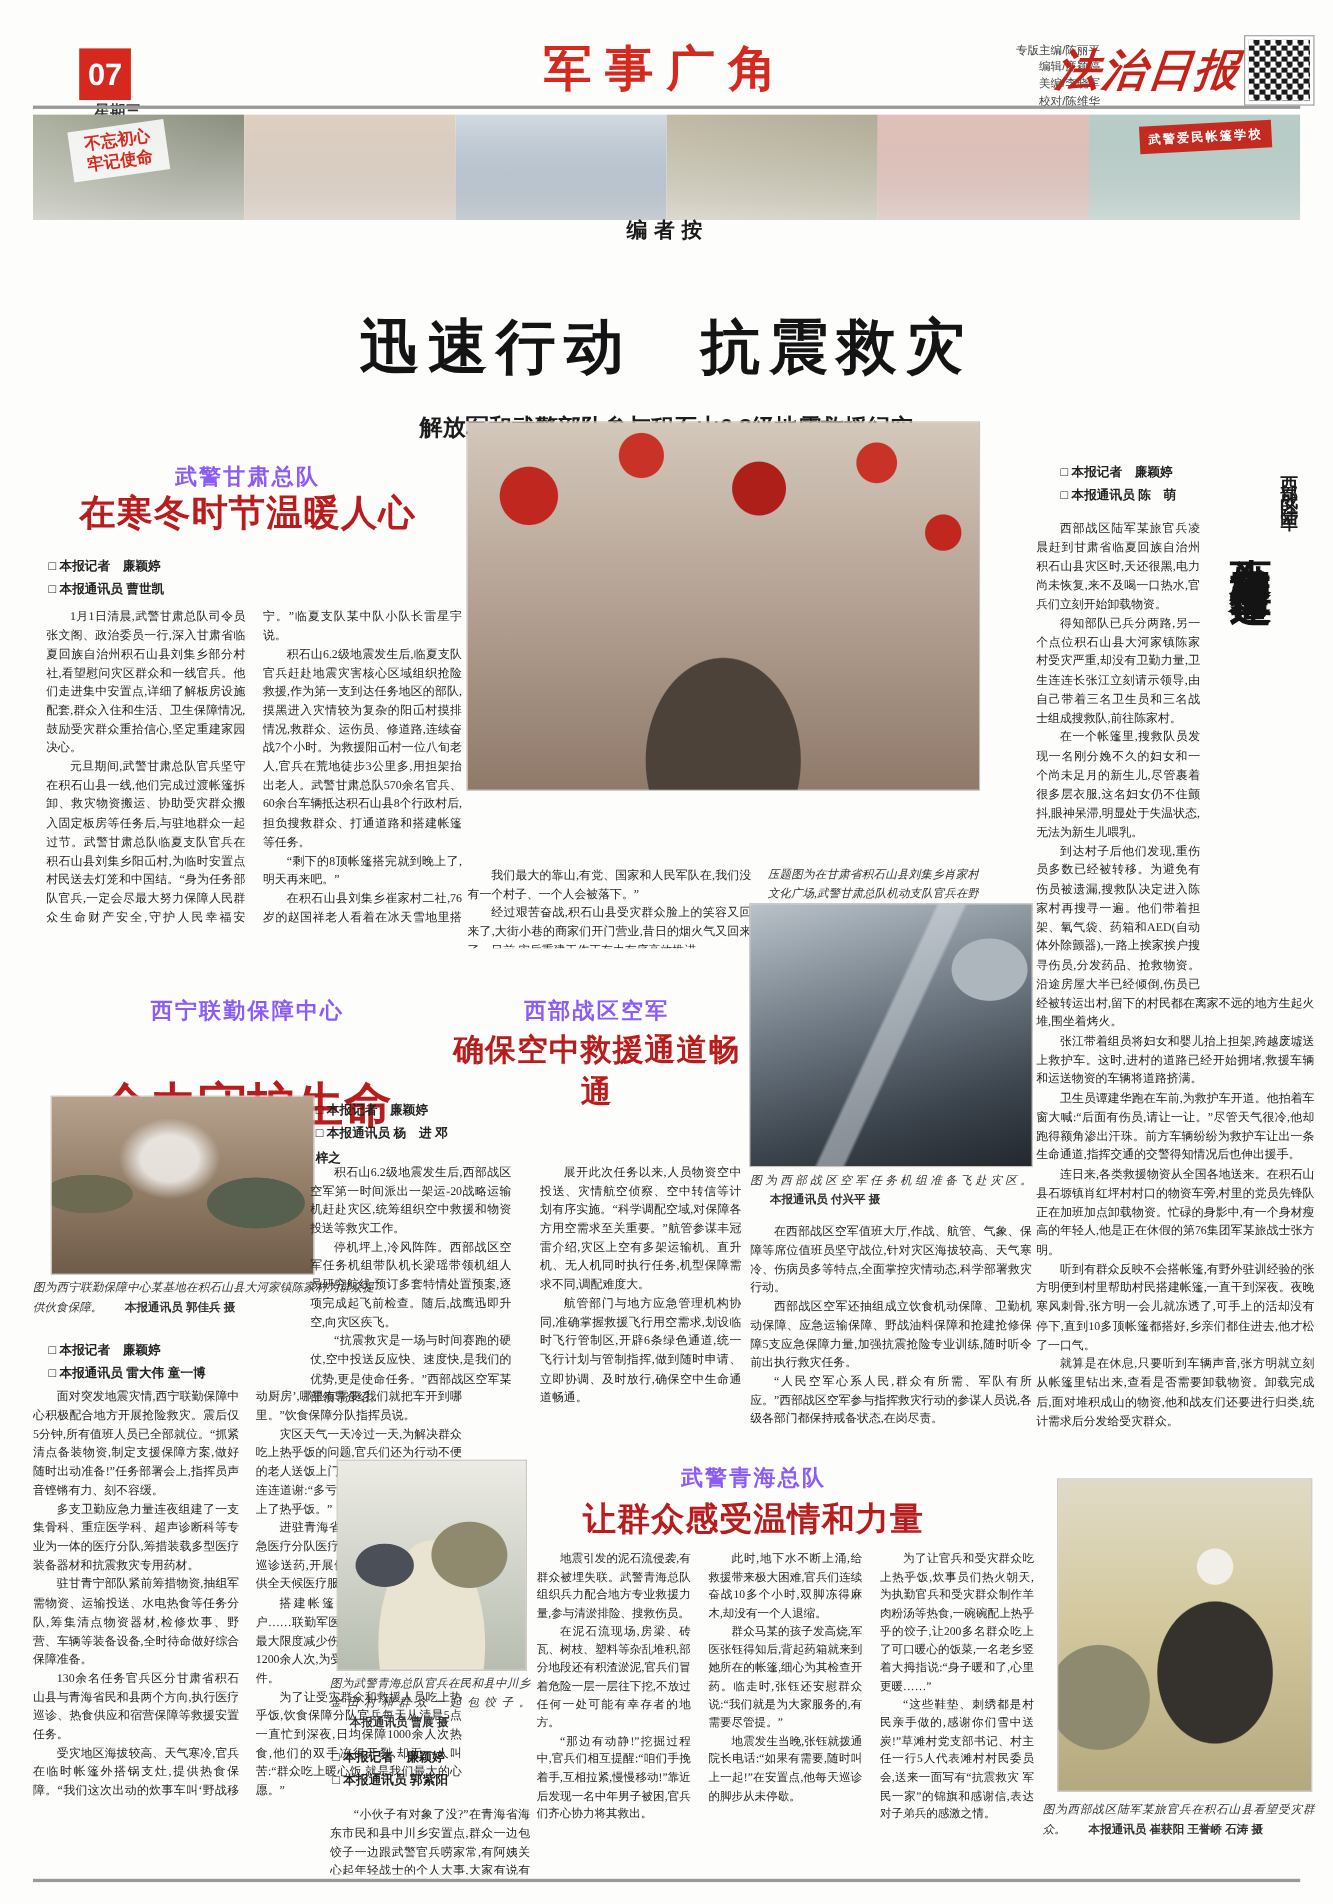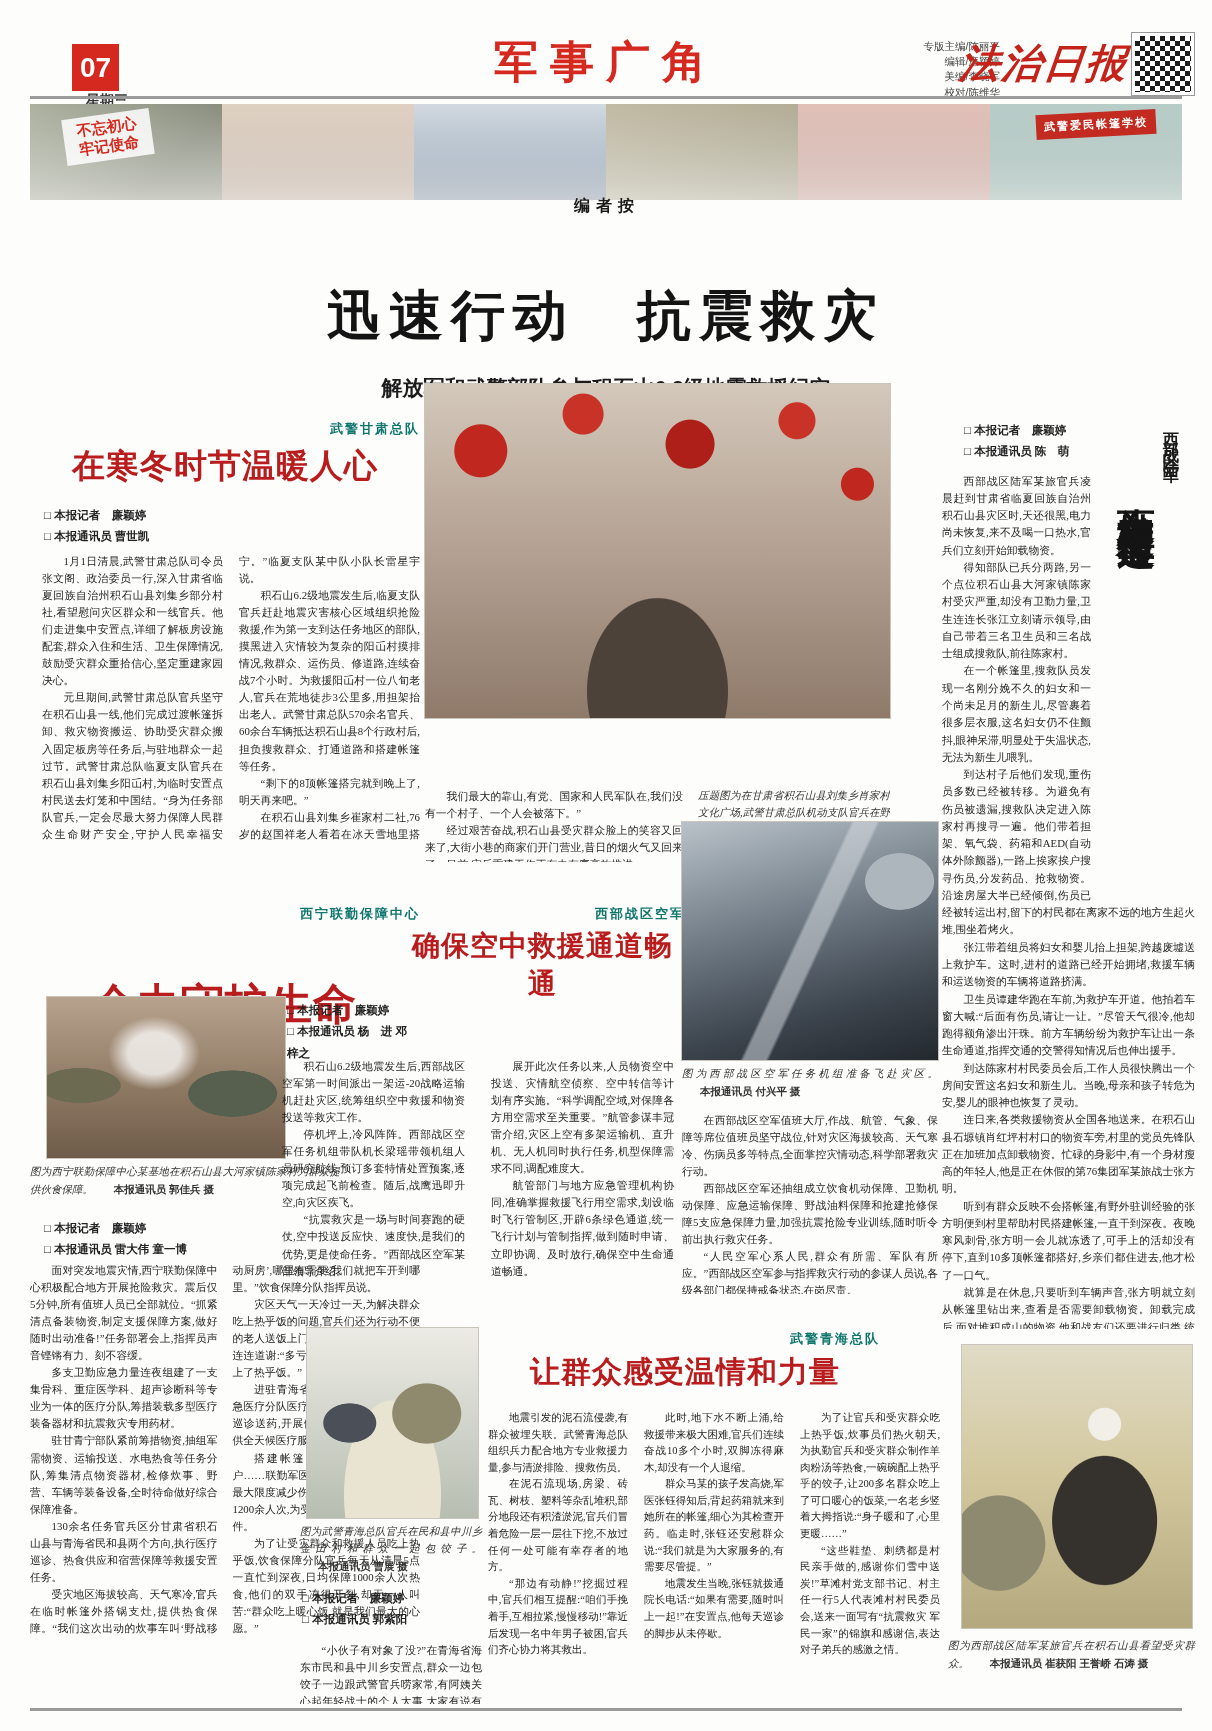--- a/index.html
+++ b/index.html
@@ -34,29 +34,29 @@
   .banner-fade { position:absolute; left:0; right:0; top:0; height:100%;
                  background:linear-gradient(180deg, rgba(255,255,255,.18) 0%, rgba(253,253,252,.55) 45%, #fdfdfc 88%); }
   .board { position:absolute; left:34px; top:10px; width:88px; padding:4px 6px; background:rgba(255,255,255,.85);
            color:#d5281e; font-family:"Liberation Serif", serif; font-weight:bold; font-size:15px;
            transform:rotate(-8deg); text-align:center; }
   .redflag { position:absolute; right:26px; top:8px; background:#c32a20; color:#fff; font-size:11px;
              font-weight:bold; padding:5px 8px; letter-spacing:2px; transform:rotate(-3deg); }
 
   
   .ednote { left:326px; top:196px; width:562px; text-align:center; }
-  .ednote h3 { font-size:16px; letter-spacing:6px; color:#1a1a1a; margin-bottom:8px; }
+  .ednote h3 { font-size:19px; letter-spacing:6px; color:#1a1a1a; margin-bottom:8px; }
   .ednote p { font-family:"Liberation Serif", serif; font-style:italic; font-size:12.5px; line-height:1.85;
               color:#3a3a3a; text-align:justify; text-indent:2em; }
   .main-headline { left:0; right:0; top:280px; text-align:center; font-size:54px; font-weight:600;
                    color:#141414; letter-spacing:8px; }
   .sub-headline { left:0; right:0; top:374px; text-align:center; font-size:21px; font-weight:bold; color:#1c1c1c; }
 
   
-  .kicker { font-size:13px; font-weight:bold; color:#0f766e; text-align:right; letter-spacing:2px; }
+  .kicker { font-size:20px; font-weight:bold; color:#8b5cf6; text-align:center; letter-spacing:2px; }
   .headline { font-weight:bold; color:#b91c1c; text-align:center; letter-spacing:1px; }
   .byline { font-size:11.5px; font-weight:bold; color:#222; line-height:1.85; }
   .body-text { font-family:"Liberation Serif", serif; font-size:10.8px; line-height:1.58;
                text-align:justify; color:#242424; overflow:hidden; }
   .body-text p { text-indent:2em; }
   .caption { font-family:"Liberation Serif", serif; font-style:italic; font-size:10.5px; line-height:1.6;
              color:#333; text-align:justify; }
   .caption .cap-text { text-indent:2em; display:inline; }
   .credit { font-weight:bold; font-style:normal; font-family:"Liberation Sans", sans-serif; margin-left:18px; white-space:nowrap; }
   .photo { outline:1px solid #c9c4bc; }
@@ -265,21 +265,20 @@
     <div class="army-vheadline">为百姓搭建生命通道</div>
     <div class="army-body">
       <div class="army-spacer"></div>
       <div>
           <p>西部战区陆军某旅官兵凌晨赶到甘肃省临夏回族自治州积石山县灾区时,天还很黑,电力尚未恢复,来不及喝一口热水,官兵们立刻开始卸载物资。</p>
           <p>得知部队已兵分两路,另一个点位积石山县大河家镇陈家村受灾严重,却没有卫勤力量,卫生连连长张江立刻请示领导,由自己带着三名卫生员和三名战士组成搜救队,前往陈家村。</p>
           <p>在一个帐篷里,搜救队员发现一名刚分娩不久的妇女和一个尚未足月的新生儿,尽管裹着很多层衣服,这名妇女仍不住颤抖,眼神呆滞,明显处于失温状态,无法为新生儿喂乳。</p>
           <p>到达村子后他们发现,重伤员多数已经被转移。为避免有伤员被遗漏,搜救队决定进入陈家村再搜寻一遍。他们带着担架、氧气袋、药箱和AED(自动体外除颤器),一路上挨家挨户搜寻伤员,分发药品、抢救物资。沿途房屋大半已经倾倒,伤员已经被转运出村,留下的村民都在离家不远的地方生起火堆,围坐着烤火。</p>
           <p>张江带着组员将妇女和婴儿抬上担架,跨越废墟送上救护车。这时,进村的道路已经开始拥堵,救援车辆和运送物资的车辆将道路挤满。</p>
           <p>卫生员谭建华跑在车前,为救护车开道。他拍着车窗大喊:“后面有伤员,请让一让。”尽管天气很冷,他却跑得额角渗出汗珠。前方车辆纷纷为救护车让出一条生命通道,指挥交通的交警得知情况后也伸出援手。</p>
-          <p>到达陈家村村民委员会后,工作人员很快腾出一个房间安置这名妇女和新生儿。当晚,母亲和孩子转危为安,婴儿的眼神也恢复了灵动。</p>
           <p>连日来,各类救援物资从全国各地送来。在积石山县石塬镇肖红坪村村口的物资车旁,村里的党员先锋队正在加班加点卸载物资。忙碌的身影中,有一个身材瘦高的年轻人,他是正在休假的第76集团军某旅战士张方明。</p>
           <p>听到有群众反映不会搭帐篷,有野外驻训经验的张方明便到村里帮助村民搭建帐篷,一直干到深夜。夜晚寒风刺骨,张方明一会儿就冻透了,可手上的活却没有停下,直到10多顶帐篷都搭好,乡亲们都住进去,他才松了一口气。</p>
           <p>就算是在休息,只要听到车辆声音,张方明就立刻从帐篷里钻出来,查看是否需要卸载物资。卸载完成后,面对堆积成山的物资,他和战友们还要进行归类,统计需求后分发给受灾群众。</p>
         </div>
     </div>
   </div>
   <div class="abs photo photo-army"></div>
   <div class="abs caption cap-army">
     <span class="cap-text">图为西部战区陆军某旅官兵在积石山县看望受灾群众。</span>
     <span class="credit">本报通讯员 崔获阳 王誉峤 石涛 摄</span>

